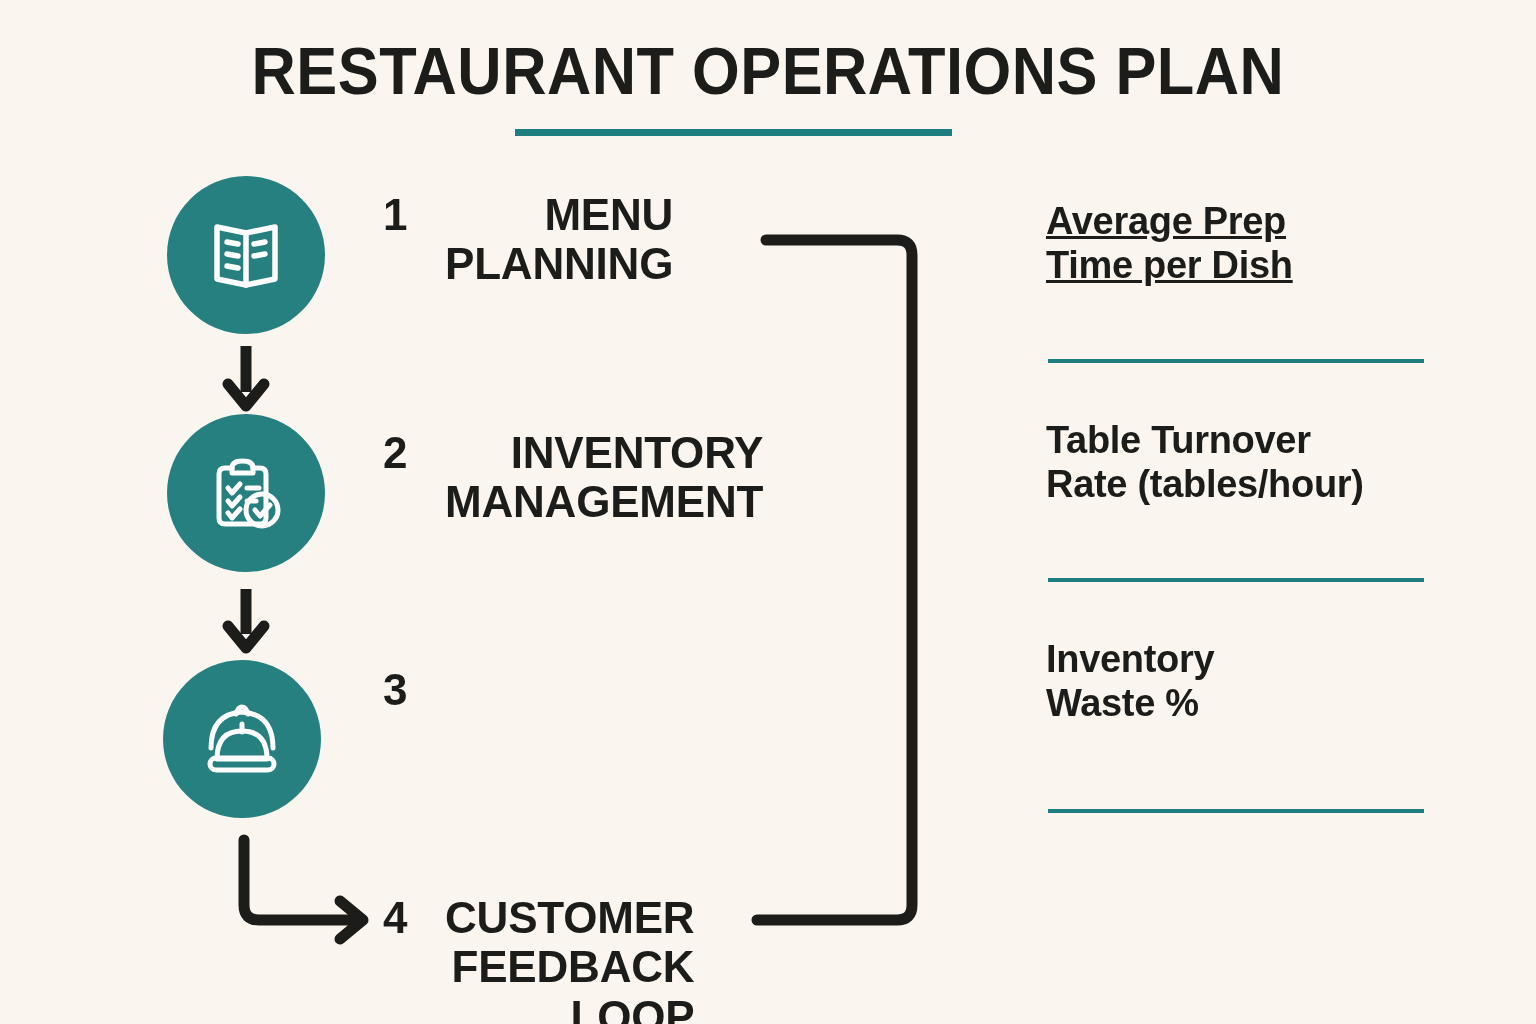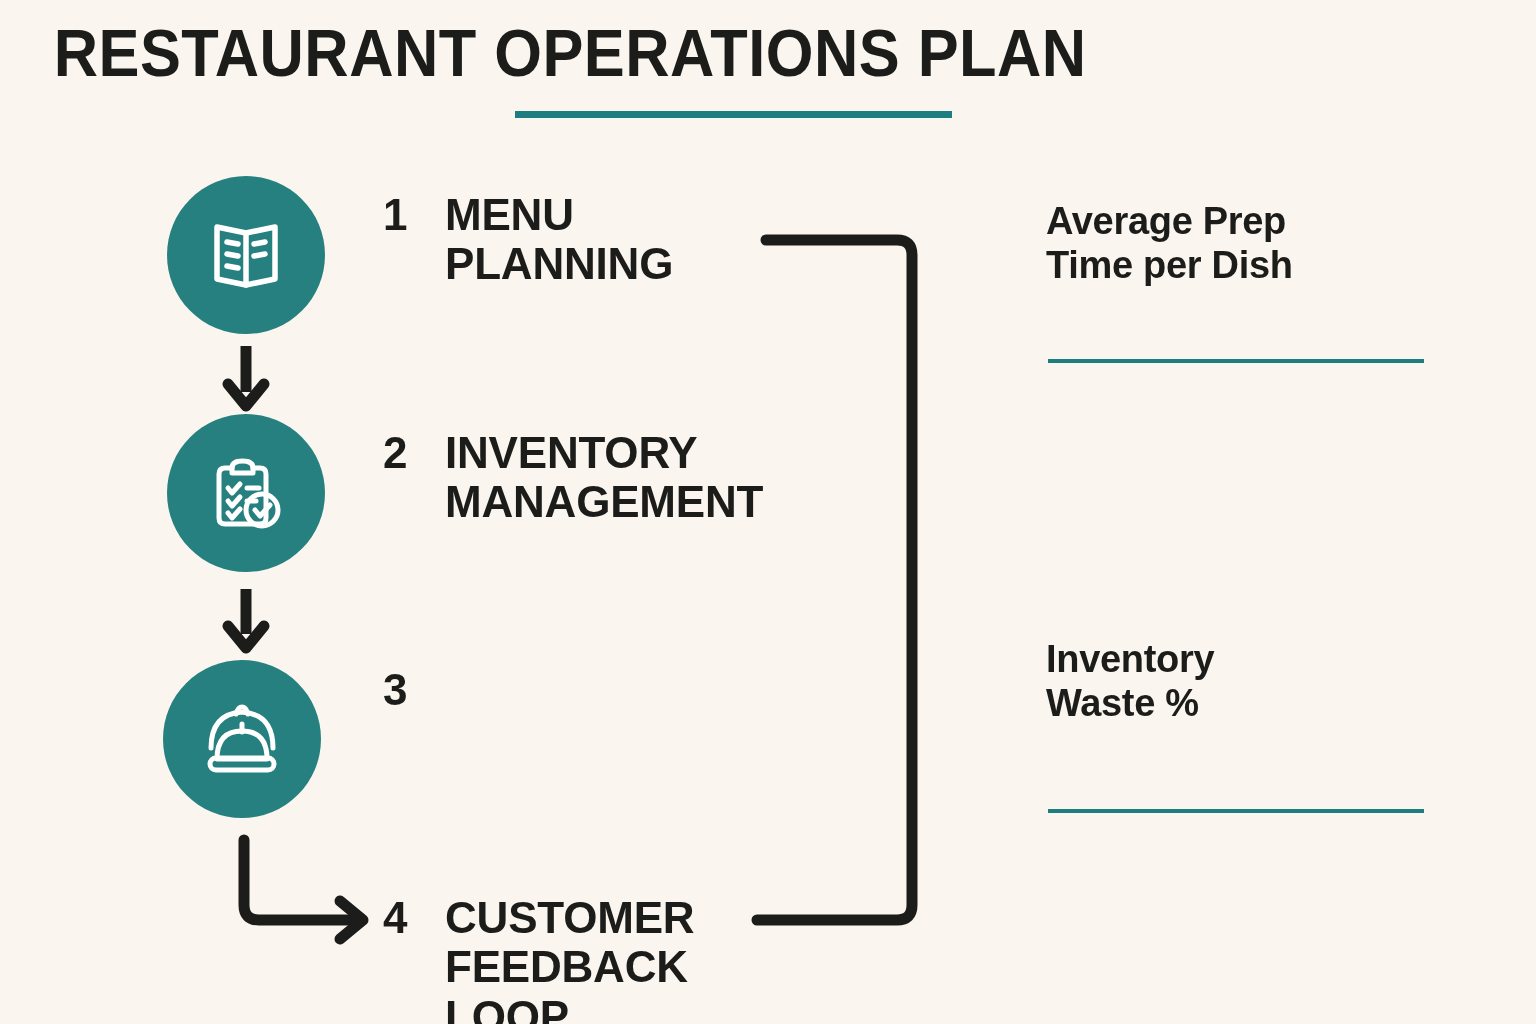--- a/index.html
+++ b/index.html
@@ -19,23 +19,23 @@
     position: absolute;
     left: 0; top: 0;
     width: 1536px;
     height: 1024px;
   }
 
   
   #title-block {
     position: absolute;
     left: 0;
-    top: 20px;
+    top: 38px;
     width: 1536px;
-    text-align: left;
+    text-align: center;
   }
   #page-title {
     font-size: 66px;
     font-weight: bold;
     letter-spacing: 0.5px;
     line-height: 1.0;
     color: #1c1c1a;
     transform: scaleX(0.93);
     transform-origin: center;
     white-space: nowrap;
@@ -86,20 +86,21 @@
     width: 62px;
     flex: 0 0 62px;
   }
   .step-label {
     font-size: 44px;
     font-weight: bold;
     line-height: 1.12;
     color: #1c1c1a;
     letter-spacing: -0.2px;
     white-space: pre-line;
+    text-align: right;
   }
 
   
   #step-1 .step-circle { left: 167px; top: 176px; }
   #step-1 .step-text   { left: 383px; top: 190px; }
   #step-2 .step-circle { left: 167px; top: 414px; }
   #step-2 .step-text   { left: 383px; top: 428px; }
   #step-3 .step-circle { left: 163px; top: 660px; }
   #step-3 .step-text   { left: 383px; top: 665px; }
   #step-4 .step-text   { left: 383px; top: 893px; }
@@ -133,21 +134,21 @@
     white-space: pre-line;
     letter-spacing: -0.3px;
   }
   .metric-rule {
     position: absolute;
     left: 2px;
     width: 376px;
     height: 4px;
     background: #1d7d7f;
   }
-  #metric-1 { top: 199px; }
+  #metric-1 { top: 199px; text-decoration: underline; }
   #metric-1 .metric-rule { top: 160px; }
   #metric-2 { top: 418px; }
   #metric-2 .metric-rule { top: 160px; }
   #metric-3 { top: 637px; }
   #metric-3 .metric-rule { top: 172px; }
 </style>
 </head>
 <body>
 
 <div id="infographic">
@@ -253,20 +254,25 @@
   </div>
 
   <div id="metrics">
 
     <div class="metric" id="metric-1">
       <div class="metric-label">Average Prep
 Time per Dish</div>
       <div class="metric-rule"></div>
     </div>
 
+    <div class="metric" id="metric-2">
+      <div class="metric-label">Table Turnover
+Rate (tables/hour)</div>
+      <div class="metric-rule"></div>
+    </div>
 
     <div class="metric" id="metric-3">
       <div class="metric-label">Inventory
 Waste %</div>
       <div class="metric-rule"></div>
     </div>
 
   </div>
 
 </div>

